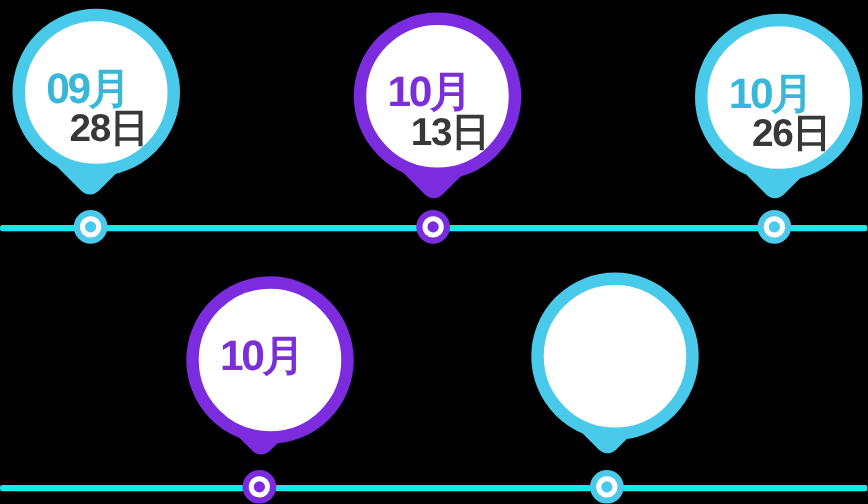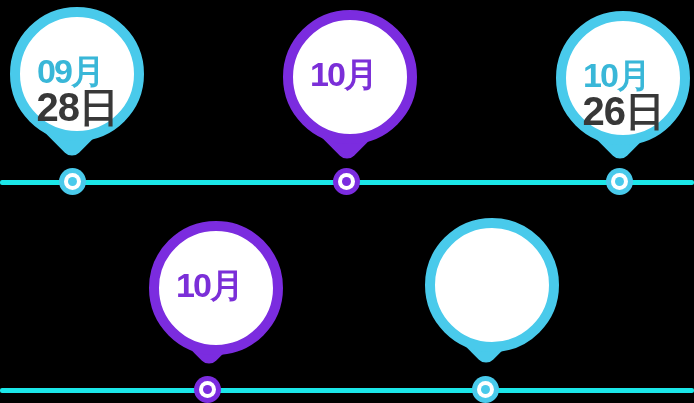--- a/index.html
+++ b/index.html
@@ -52,21 +52,21 @@
     font-size: 34px;
     line-height: 1;
     font-weight: bold;
     letter-spacing: -2px;
     color: var(--ct);
     white-space: nowrap;
   }
   .day {
     position: absolute;
     top: 70px; right: 16px;
-    font-size: 40px;
+    font-size: 31px;
     line-height: 1;
     font-weight: bold;
     letter-spacing: -1px;
     color: #383838;
     white-space: nowrap;
     margin-left: 44px;
   }
   .ring {
     position: absolute;
     width: 27px; height: 27px;
@@ -126,20 +126,21 @@
       <div class="ring-inner">
         <div class="ring-dot"></div>
       </div>
     </div>
   </div>
 
   <div id="m2" class="milestone theme-purple">
     <div class="tail"></div>
     <div class="bubble">
       <div class="month">10月</div>
+      <div class="day">13日</div>
     </div>
     <div class="ring">
       <div class="ring-inner">
         <div class="ring-dot"></div>
       </div>
     </div>
   </div>
 
   <div id="m3" class="milestone theme-cyan">
     <div class="tail"></div>

